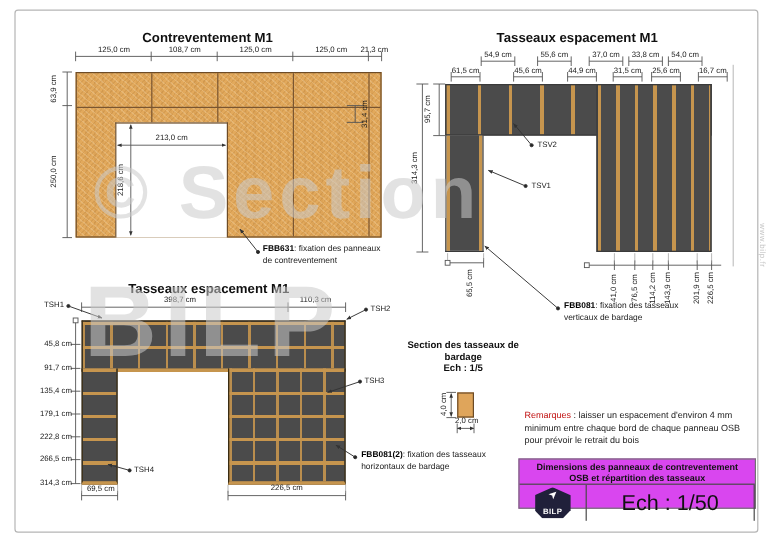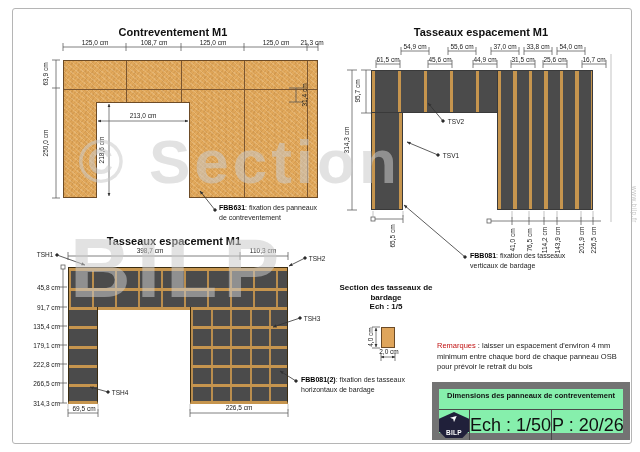--- a/index.html
+++ b/index.html
@@ -47,21 +47,21 @@
   .lbl.rot{transform:translate(-50%,-50%) rotate(-90deg)}
   .lbl.ra{transform:translate(-100%,-50%)}
   .callout{position:absolute;font-size:7px;line-height:10px;color:#222;white-space:nowrap;z-index:6}
   .callout b{color:#000}
   .title{position:absolute;font-weight:700;font-size:11px;color:#101010;transform:translate(-50%,-50%);white-space:nowrap;z-index:6}
   .title.small{font-size:8px;line-height:9.5px;white-space:pre-line;text-align:center}
 
   .remarks{position:absolute;left:437px;top:341px;width:194px;font-size:7.5px;line-height:10.5px;color:#222;z-index:7}
   .remarks .rlab{color:#c11212;}
 
-  .tblock{position:absolute;left:432px;top:382px;width:198px;height:58px;border:7px solid #737373;background:#86efac;z-index:7}
+  .tblock{position:absolute;left:432px;top:382px;width:198px;height:42px;border:1px solid #737373;background:#d946ef;z-index:7}
   .tb-head{height:21px;border-bottom:1px solid #4a4a4a;text-align:center;font-weight:700;font-size:7.5px;line-height:9px;padding-top:2px;color:#111}
   .tb-row{display:flex;height:30px}
   .tb-logo{width:56px;border-right:1px solid #4a4a4a;display:flex;align-items:center;justify-content:center}
   .tb-cell{flex:1;display:flex;align-items:center;justify-content:center;font-size:18px;color:#111;border-right:1px solid #4a4a4a;white-space:nowrap}
   .tb-cell.last{border-right:none;flex:0 0 68px}
   .logo-shape{width:30px;height:26px;background:#20203a;clip-path:polygon(50% 0,100% 26%,100% 74%,78% 100%,22% 100%,0 74%,0 26%);position:relative}
   .logo-arrow{position:absolute;left:50%;top:0;transform:translateX(-50%) rotate(-42deg);color:#fff;font-size:9px;line-height:12px}
   .logo-text{position:absolute;left:50%;bottom:2px;transform:translateX(-50%);color:#fff;font-weight:700;font-size:6.5px;letter-spacing:.3px}
 
   .wm{position:absolute;font-weight:700;color:rgba(203,203,203,.55);z-index:30;pointer-events:none;white-space:nowrap}
@@ -289,28 +289,28 @@
 <div class="title" style="left:174px;top:241px">Tasseaux espacement M1</div>
 <div class="title small" style="left:386px;top:297px">Section des tasseaux de
 bardage
 Ech : 1/5</div>
 
 <div class="remarks"><span class="rlab">Remarques</span><span> : laisser un espacement d'environ 4 mm minimum entre chaque bord de chaque panneau OSB pour prévoir le retrait du bois</span></div>
 
 <div class="tblock">
   <div class="tb-head">
     <div>Dimensions des panneaux de contreventement</div>
+    <div>OSB et répartition des tasseaux</div>
   </div>
   <div class="tb-row">
     <div class="tb-logo">
       <div class="logo-shape">
         <span class="logo-arrow">➤</span>
         <span class="logo-text">BILP</span>
       </div>
     </div>
     <div class="tb-cell">Ech : 1/50</div>
-    <div class="tb-cell last">P : 20/26</div>
   </div>
 </div>
 
 <div class="wm wm1">© Section</div>
 <div class="wm wm2">BILP</div>
 <div class="wm-side">www.bilp.fr</div>
 
 </body></html>

